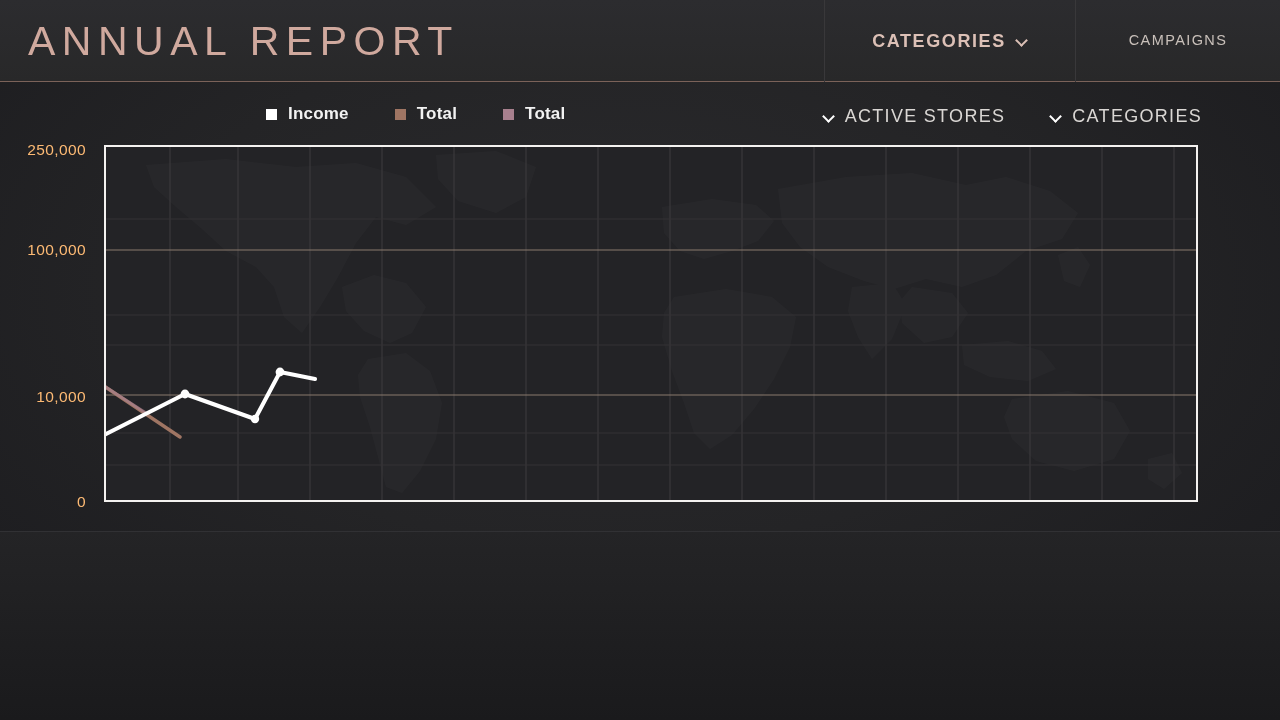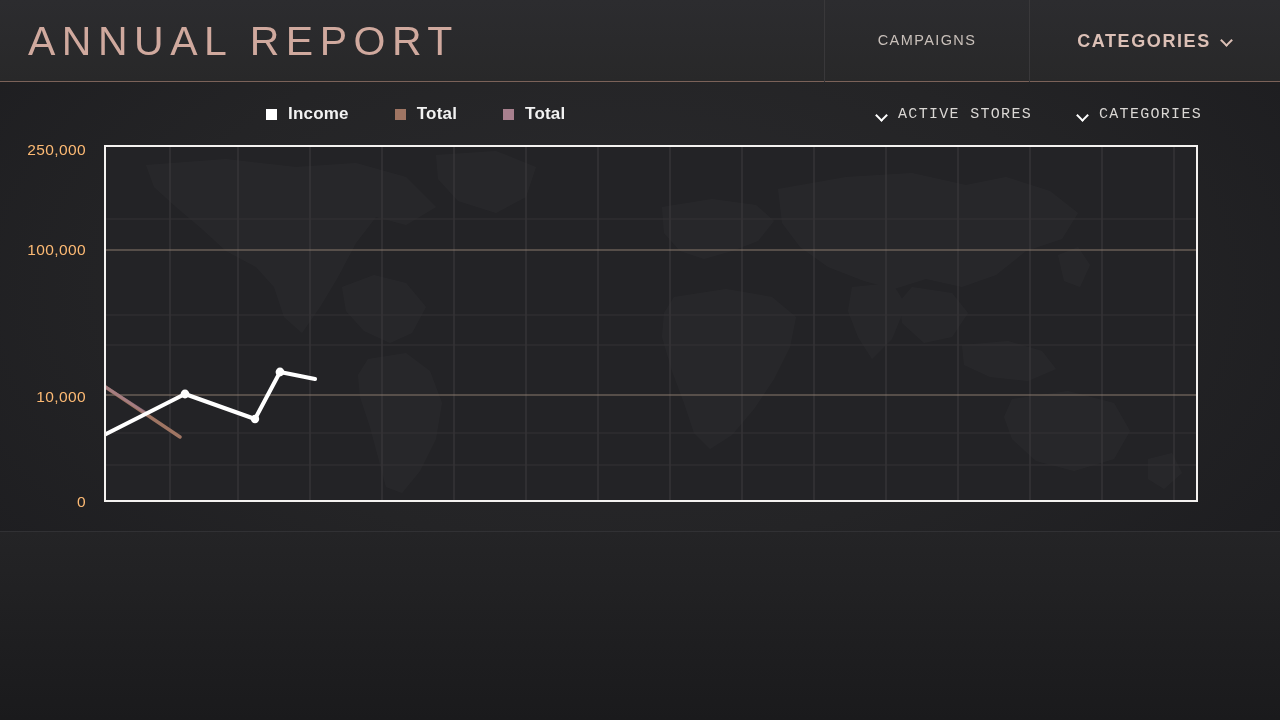--- a/index.html
+++ b/index.html
@@ -165,28 +165,27 @@
   .filters {
     position: absolute;
     right: 78px;
     top: 10px;
     display: flex;
     align-items: center;
     gap: 44px;
   }
   .filter {
     display: flex;
-    align-items: flex-end;
+    align-items: center;
     color: #dad7d4;
-    font-size: 15px;
+    font-size: 18px;
     letter-spacing: 1.3px;
     cursor: pointer;
     user-select: none;
     white-space: nowrap;
-    font-family: Liberation Mono, monospace;
   }
   .filter .chev-f {
     width: 14px;
     height: 14px;
     position: relative;
     margin-right: 9px;
     flex: 0 0 auto;
   }
   .filter .chev-f::before {
     content: "";
@@ -292,27 +291,27 @@
 
   <div class="header">
     <div class="header-bg-grad"></div>
 
     <div class="brand">
       <div class="brand-title">ANNUAL REPORT</div>
     </div>
 
     <nav class="nav">
 
-      <div class="nav-item w-camp">
-        <span class="nav-label">CAMPAIGNS</span>
-      </div>
-
       <div class="nav-item w-cat active">
         <span class="nav-label">CATEGORIES</span>
         <span class="chev"></span>
+      </div>
+
+      <div class="nav-item w-camp">
+        <span class="nav-label">CAMPAIGNS</span>
       </div>
     </nav>
   </div>
 
   <div class="toolbar">
 
     <div class="legend">
       <div class="legend-item">
         <span class="legend-swatch" style="background:#ffffff"></span>
         <span class="legend-label">Income</span>

